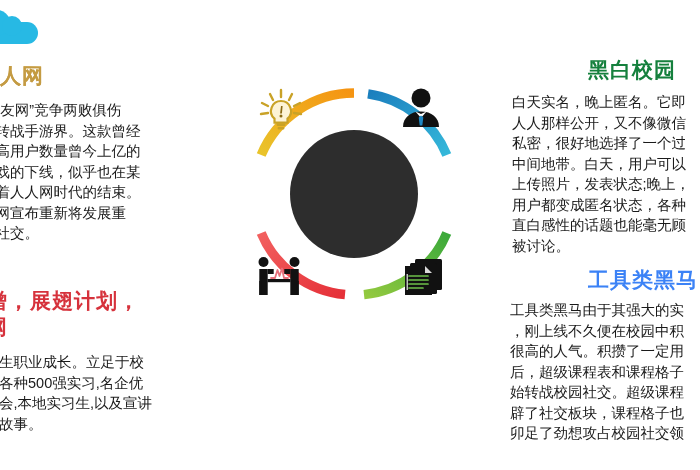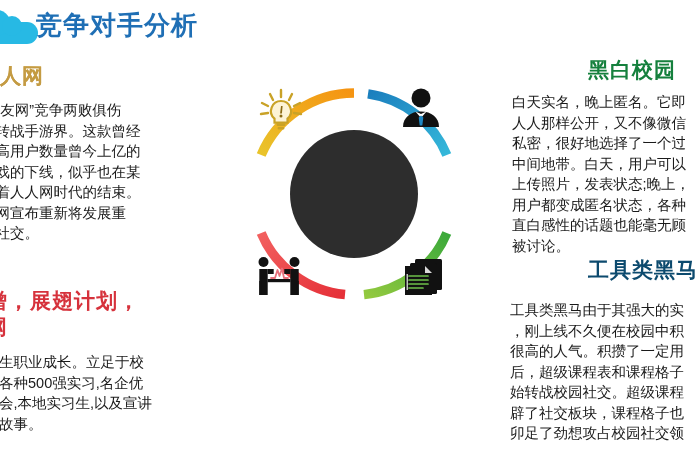--- a/index.html
+++ b/index.html
@@ -131,22 +131,22 @@
     top: 56px;
     color: #15803d;
   }
   #panel-heibai-body {
     left: 512px;
     top: 92px;
     width: 230px;
   }
   #panel-gongju-heading {
     left: 588px;
-    top: 256px;
-    color: #0c4a6e;
+    top: 266px;
+    color: #3b82f6;
   }
   #panel-gongju-body {
     left: 510px;
     top: 300px;
     width: 232px;
   }
 
   
   #diagram {
     position: absolute;
@@ -182,21 +182,20 @@
 </head>
 <body>
 
 <div id="header">
   <div id="cloud-badge">
     <div class="cloud-body"></div>
     <div class="cloud-puff-a"></div>
     <div class="cloud-puff-b"></div>
     <div class="cloud-num">2</div>
   </div>
-  <div id="header-title">竞争对手分析</div>
 </div>
 
 <div class="panel-heading" id="panel-renren-heading">人人网</div>
 <div class="panel-body" id="panel-renren-body">讯的“朋友网”竞争两败俱伤
 人人网转战手游界。这款曾经
 园，最高用户数量曾今上亿的
 招牌游戏的下线，似乎也在某
 上意味着人人网时代的结束。
 ，人人网宣布重新将发展重
 至校园社交。</div>

